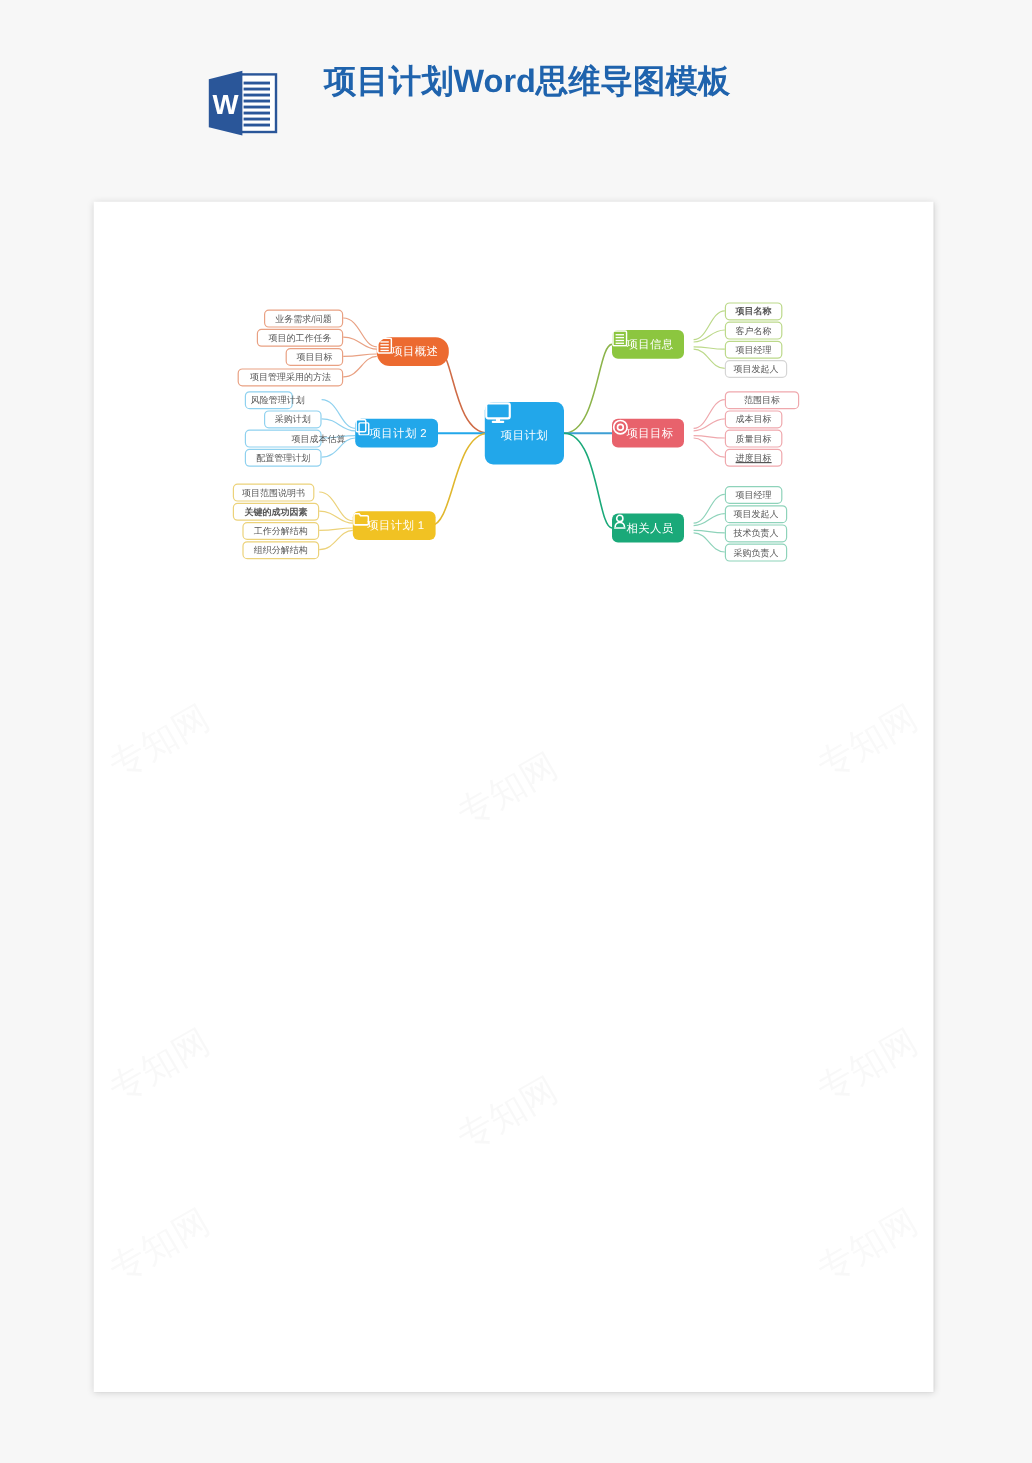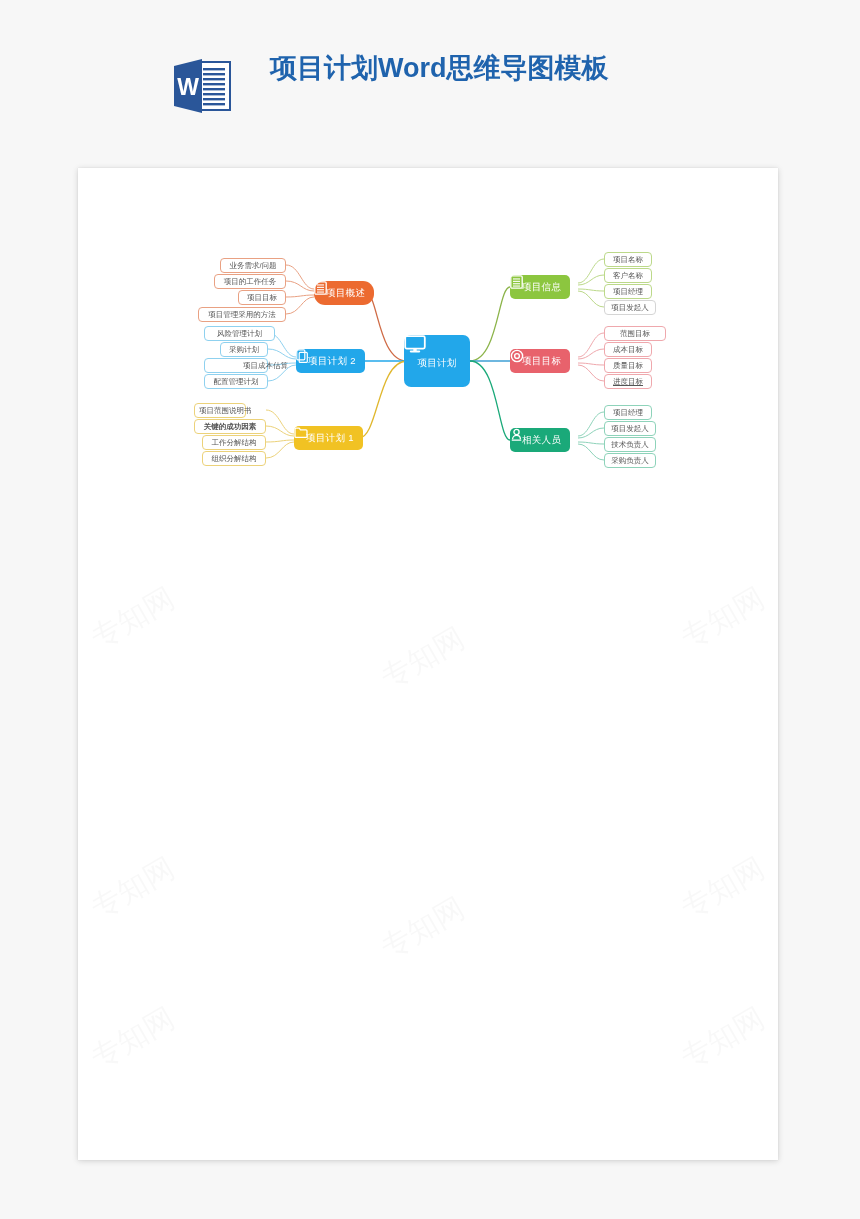--- a/index.html
+++ b/index.html
@@ -190,53 +190,53 @@
 
       <div class="node branch-node" style="left:218px; top:181px; background:#22a7ea;">
         <span class="nico">
           <svg width="13" height="14" viewBox="0 0 13 14">
             <rect x="0.8" y="0.8" width="8" height="10" rx="1" fill="none" stroke="#ffffff" stroke-width="1.2"></rect>
             <path d="M4.2,3.4 h6.1 a1,1 0 0 1 1,1 v8 a1,1 0 0 1 -1,1 h-6.1 a1,1 0 0 1 -1,-1 v-8 a1,1 0 0 1 1,-1 z" fill="none" stroke="#ffffff" stroke-width="1.2"></path>
           </svg>
         </span>
         <span class="nlabel">项目计划 2</span>
       </div>
-      <div class="leaf" style="left:126px; top:158px; width:71px; border-color:#8fd1ef;">风险管理计划</div>
+      <div class="leaf" style="left:126px; top:158px; width:40px; border-color:#8fd1ef;">风险管理计划</div>
       <div class="leaf" style="left:142px; top:174px; width:48px; border-color:#8fd1ef;">采购计划</div>
       <div class="leaf" style="left:126px; top:190px; width:64px; border-color:#8fd1ef;padding-left:38px;">项目成本估算</div>
       <div class="leaf" style="left:126px; top:206px; width:64px; border-color:#8fd1ef;">配置管理计划</div>
 
       <div class="node branch-node" style="left:216px; top:258px; background:#f1c223;">
         <span class="nico">
           <svg width="14" height="13" viewBox="0 0 14 13">
             <path d="M1,3.2 a1,1 0 0 1 1,-1 h3.2 l1.3,1.6 h5.5 a1,1 0 0 1 1,1 v5.6 a1,1 0 0 1 -1,1 h-10 a1,1 0 0 1 -1,-1 z" fill="none" stroke="#ffffff" stroke-width="1.3"></path>
           </svg>
         </span>
         <span class="nlabel">项目计划 1</span>
       </div>
-      <div class="leaf" style="left:116px; top:235px; width:52px; border-color:#ecd27a;">项目范围说明书</div>
+      <div class="leaf" style="left:116px; top:235px; width:68px; border-color:#ecd27a;">项目范围说明书</div>
       <div class="leaf" style="left:116px; top:251px; width:72px; border-color:#ecd27a;font-weight:bold;">关键的成功因素</div>
       <div class="leaf" style="left:124px; top:267px; width:64px; border-color:#ecd27a;">工作分解结构</div>
       <div class="leaf" style="left:124px; top:283px; width:64px; border-color:#ecd27a;">组织分解结构</div>
 
       <div class="node branch-node" style="left:432px; top:107px; background:#8cc63f;">
         <span class="nico">
           <svg width="13" height="14" viewBox="0 0 13 14">
             <rect x="0.8" y="0.8" width="11.4" height="12.4" rx="1.2" fill="none" stroke="#ffffff" stroke-width="1.3"></rect>
             <g fill="#ffffff">
               <rect x="3" y="3.4" width="7" height="1.1"></rect>
               <rect x="3" y="5.8" width="7" height="1.1"></rect>
               <rect x="3" y="8.2" width="7" height="1.1"></rect>
               <rect x="3" y="10.5" width="7" height="1.1"></rect>
             </g>
           </svg>
         </span>
         <span class="nlabel">项目信息</span>
       </div>
-      <div class="leaf" style="left:526px; top:84px;  width:48px; border-color:#bcd98a;">项目名称</div>
+      <div class="leaf" style="left:526px; top:84px;  width:48px; border-color:#bcd98a;font-weight:bold;">项目名称</div>
       <div class="leaf" style="left:526px; top:100px; width:48px; border-color:#bcd98a;">客户名称</div>
       <div class="leaf" style="left:526px; top:116px; width:48px; border-color:#bcd98a;">项目经理</div>
       <div class="leaf" style="left:526px; top:132px; width:52px; border-color:#d5d5d5;">项目发起人</div>
 
       <div class="node branch-node" style="left:432px; top:181px; background:#e8626c;">
         <span class="nico">
           <svg width="14" height="14" viewBox="0 0 14 14">
             <circle cx="7" cy="7" r="5.6" fill="none" stroke="#ffffff" stroke-width="1.4"></circle>
             <circle cx="7" cy="7" r="2.4" fill="none" stroke="#ffffff" stroke-width="1.4"></circle>
           </svg>

